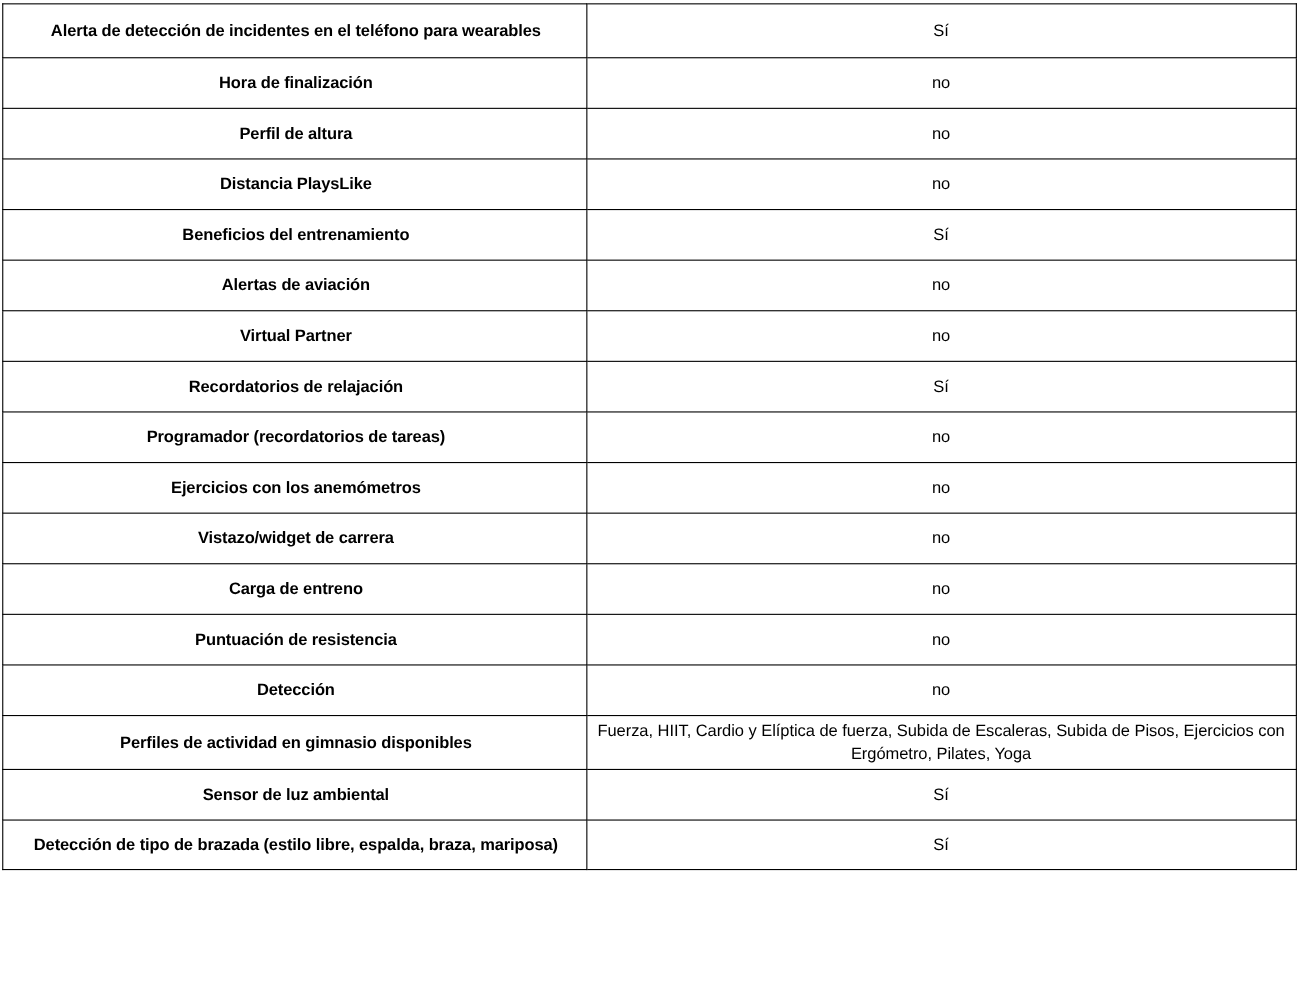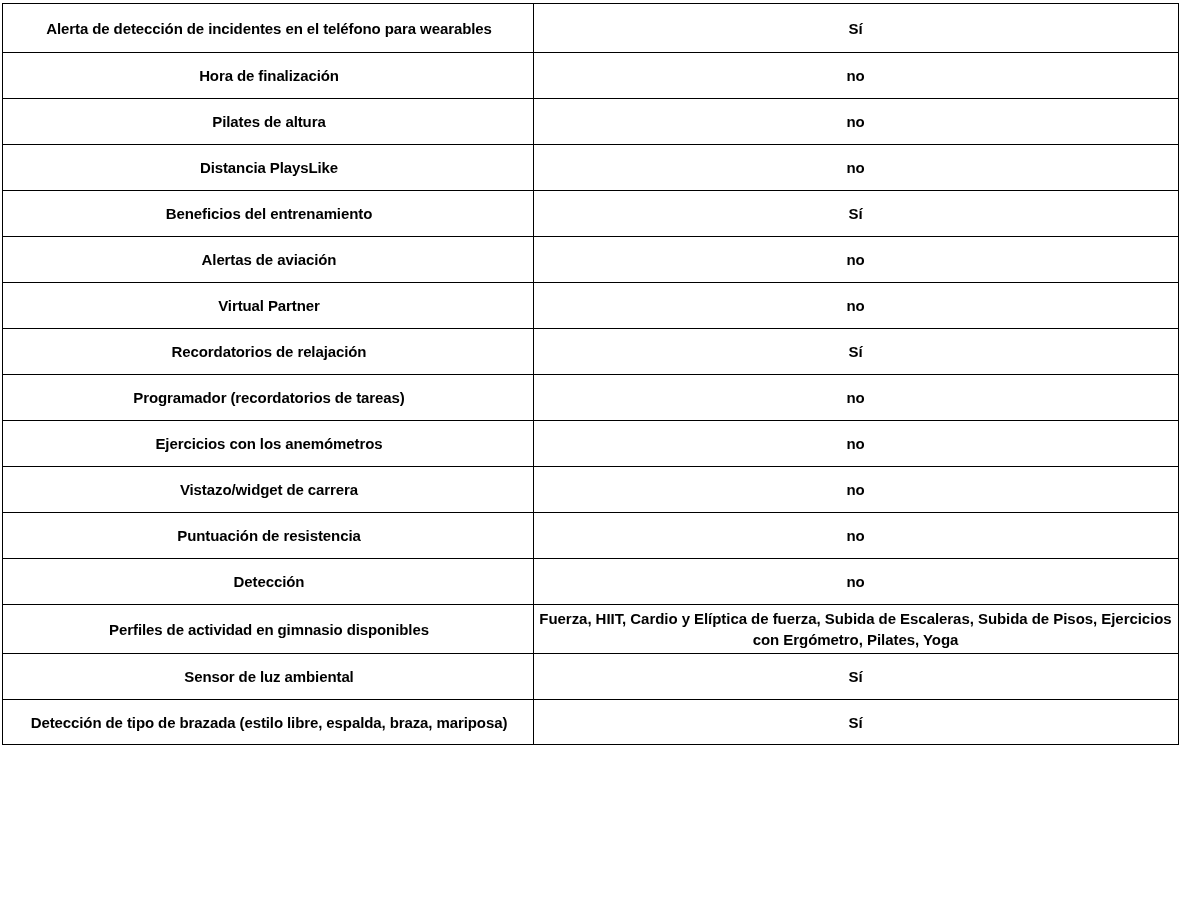--- a/index.html
+++ b/index.html
@@ -31,21 +31,21 @@
     padding: 3px 6px 3px 8px;
     font-size: 15px;
     line-height: 21px;
     text-align: center;
   }
   #spec-table td.feature {
     font-weight: bold;
     letter-spacing: -0.1px;
   }
   #spec-table td.value {
-    font-weight: bold;
+    font-weight: normal;
     padding-left: 5px;
     letter-spacing: -0.05px;
   }
   
   #spec-table tr.single td { height: 39px; }
   #spec-table tr.double td { height: 42px; }
   #spec-table tr.tight td { height: 40px; padding-top: 2px; padding-bottom: 2px; }
 </style>
 </head>
 <body>
@@ -58,21 +58,21 @@
   <tbody>
       <tr class="double">
         <td class="feature">Alerta de detección de incidentes en el teléfono para wearables</td>
         <td class="value">Sí</td>
       </tr>
       <tr class="single">
         <td class="feature">Hora de finalización</td>
         <td class="value">no</td>
       </tr>
       <tr class="single">
-        <td class="feature">Pilates de altura</td>
+        <td class="feature">Perfil de altura</td>
         <td class="value">no</td>
       </tr>
       <tr class="single">
         <td class="feature">Distancia PlaysLike</td>
         <td class="value">no</td>
       </tr>
       <tr class="single">
         <td class="feature">Beneficios del entrenamiento</td>
         <td class="value">Sí</td>
       </tr>
@@ -94,20 +94,24 @@
       </tr>
       <tr class="single">
         <td class="feature">Ejercicios con los anemómetros</td>
         <td class="value">no</td>
       </tr>
       <tr class="single">
         <td class="feature">Vistazo/widget de carrera</td>
         <td class="value">no</td>
       </tr>
       <tr class="single">
+        <td class="feature">Carga de entreno</td>
+        <td class="value">no</td>
+      </tr>
+      <tr class="single">
         <td class="feature">Puntuación de resistencia</td>
         <td class="value">no</td>
       </tr>
       <tr class="single">
         <td class="feature">Detección</td>
         <td class="value">no</td>
       </tr>
       <tr class="double">
         <td class="feature">Perfiles de actividad en gimnasio disponibles</td>
         <td class="value">Fuerza, HIIT, Cardio y Elíptica de fuerza, Subida de Escaleras, Subida de Pisos, Ejercicios con Ergómetro, Pilates, Yoga</td>

